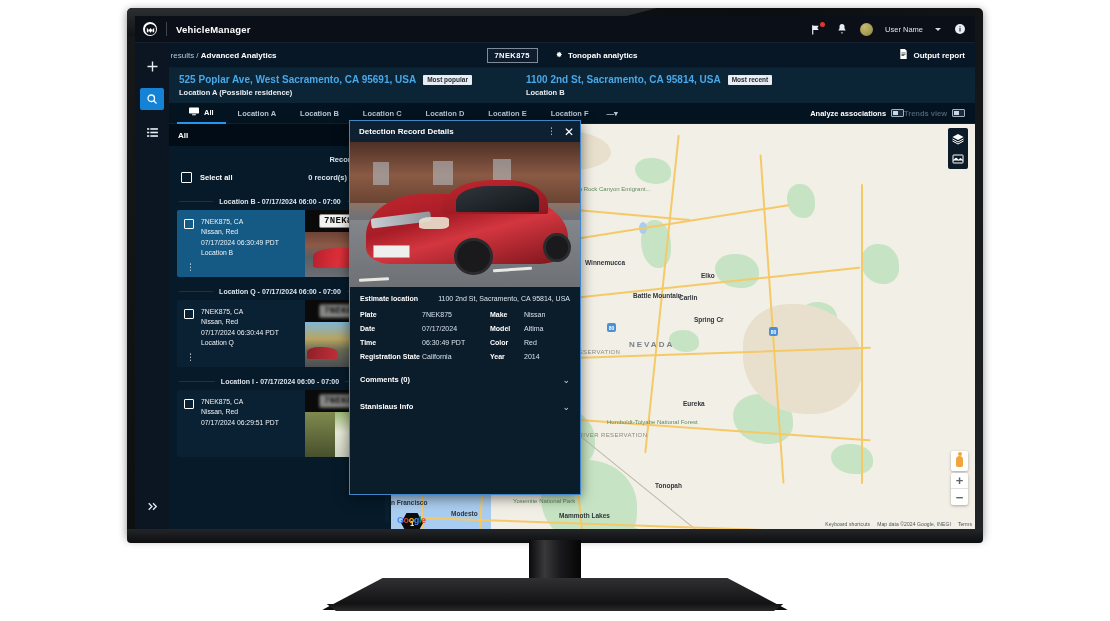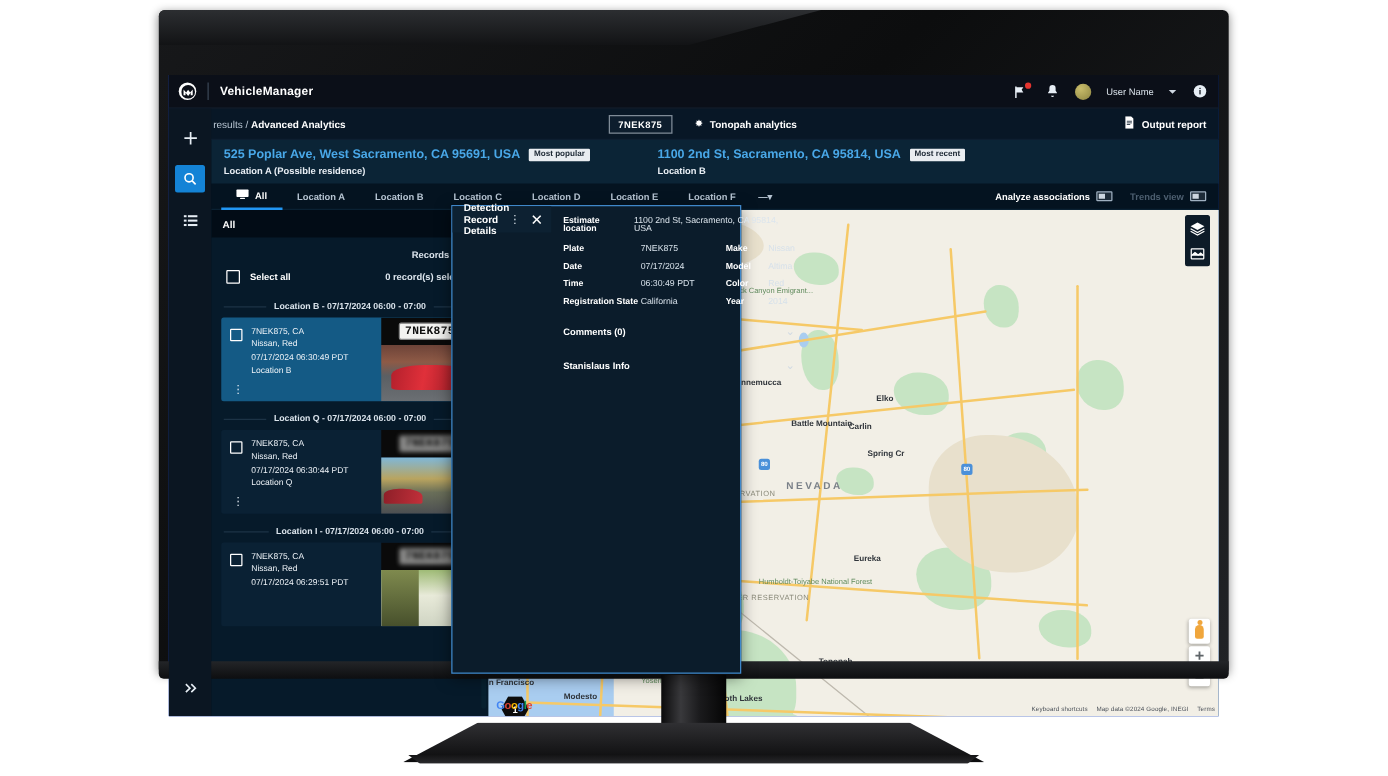--- a/index.html
+++ b/index.html
@@ -21,23 +21,22 @@
     box-shadow: 0 2px 8px rgba(0,0,0,.45);
   }
   .monitor-bezel-gloss {
     position: absolute; left: 127px; top: 8px; width: 530px; height: 28px;
     background: linear-gradient(180deg,#2c2e31 0%,#121315 100%);
     clip-path: polygon(0 0, 100% 0, 80% 100%, 0% 100%);
     border-radius: 5px 0 0 0;
   }
   .monitor-screen {
     position: absolute; left: 135px; top: 16px; width: 840px; height: 513px;
-    background: #1d4ed8;
+    background: #eab308;
     overflow: hidden;
-    margin-top: 44px;
   }
   .monitor-chin {
     position: absolute; left: 127px; top: 529px; width: 856px; height: 14px;
     background: linear-gradient(180deg,#232528 0%,#0d0e10 100%);
     border-radius: 0 0 4px 4px;
   }
   .monitor-neck {
     position: absolute; left: 529px; top: 540px; width: 52px; height: 58px;
     background: linear-gradient(90deg,#0a0a0b 0%,#39393c 30%,#1a1a1c 60%,#050505 100%);
   }
@@ -119,21 +118,21 @@
 
   .tabs-row {
     height:21px; background:#041320; display:flex; align-items:center; padding-left:8px; gap:0;
     border-bottom:1px solid #0a2133; position:relative;
   }
   .tab {
     font-size:7.5px; font-weight:bold; color:#b6c4d2; padding:0 12px; height:21px;
     display:flex; align-items:center; gap:5px; cursor:pointer;
   }
   .tab.active { color:#ffffff; border-bottom:2px solid #2196f3; }
-  .tabs-right { margin-left:auto; display:flex; align-items:center; gap:14px; padding-right:10px; }
+  .tabs-right { margin-left:auto; display:flex; align-items:center; padding-right:10px; }
   .assoc { font-size:7.5px; font-weight:bold; color:#ffffff; display:flex; align-items:center; gap:5px; }
   .assoc.dim { color:#4d5f70; }
   .toggle-sw { width:13px; height:8px; border:1px solid #9fb0c0; border-radius:1px; background:#1d2b38; position:relative; }
   .toggle-sw:after { content:""; position:absolute; left:1px; top:1px; width:5px; height:4px; background:#ccd6e0; }
 
   .workspace { position:absolute; left:0; right:0; top:56px; bottom:0; }
 
   
   .records-panel {
     position:absolute; left:0; top:0; bottom:0; width:222px; background:#061a2a;
@@ -275,22 +274,22 @@
   }
   .gmaps-logo i { font-style:normal; }
   .g1{color:#4285F4}.g2{color:#DB4437}.g3{color:#F4B400}.g4{color:#4285F4}.g5{color:#0F9D58}.g6{color:#DB4437}
   .map-attr {
     position:absolute; right:3px; bottom:2px; font-size:5px; color:#4a5058; letter-spacing:.1px;
     display:flex; gap:7px;
   }
 
   
   .modal {
-    position:absolute; left:192px; top:-4px; width:232px; height:375px;
-    background:#0b1c2b; border:1px solid #3f87c9; display:flex; flex-direction:row; z-index:9;
+    position:absolute; left:180px; top:-4px; width:232px; height:375px;
+    background:#0b1c2b; border:1px solid #3f87c9; display:flex; flex-direction:column; z-index:9;
     box-shadow:0 3px 12px rgba(0,0,0,.5);
   }
   .modal-head {
     height:21px; background:#0d2132; display:flex; align-items:center; padding:0 6px 0 9px;
   }
   .modal-title { font-size:8px; font-weight:bold; color:#ffffff; }
   .modal-head-right { margin-left:auto; display:flex; align-items:center; gap:8px; }
   .m-kebab { color:#dbe4ec; font-size:9px; line-height:5px; letter-spacing:0; }
   .m-x { color:#ffffff; font-size:12px; line-height:10px; font-weight:300; }
 
@@ -328,21 +327,21 @@
                background:linear-gradient(90deg,#c9ced3,#8d949a); border-radius:2px; transform:rotate(-7deg); }
 
   .modal-body { flex:1; padding:8px 10px 0 10px; }
   .est-row { display:flex; align-items:center; margin-bottom:9px; }
   .est-label { font-size:7px; font-weight:bold; color:#ffffff; }
   .est-val { margin-left:auto; font-size:7px; color:#dce5ed; }
   .kv-grid { display:grid; grid-template-columns: 62px 68px 34px 1fr; row-gap:7px; align-items:center; }
   .kv-k { font-size:7px; font-weight:bold; color:#ffffff; }
   .kv-v { font-size:7px; color:#d7e1ea; }
   .acc-row {
-    display:flex; align-items:center; padding:9px 0 2px 0; margin-top:6px;
+    display:flex; align-items:flex-start; padding:9px 0 2px 0; margin-top:6px;
   }
   .acc-label { font-size:7.5px; font-weight:bold; color:#ffffff; }
   .acc-chev { margin-left:auto; color:#cfd9e3; font-size:9px; }
   .search-plate {
     text-align:right; padding:10px 10px 9px 0; font-size:7.5px; font-weight:bold; color:#4aa6e8;
   }
 </style>
 </head>
 <body>
 

